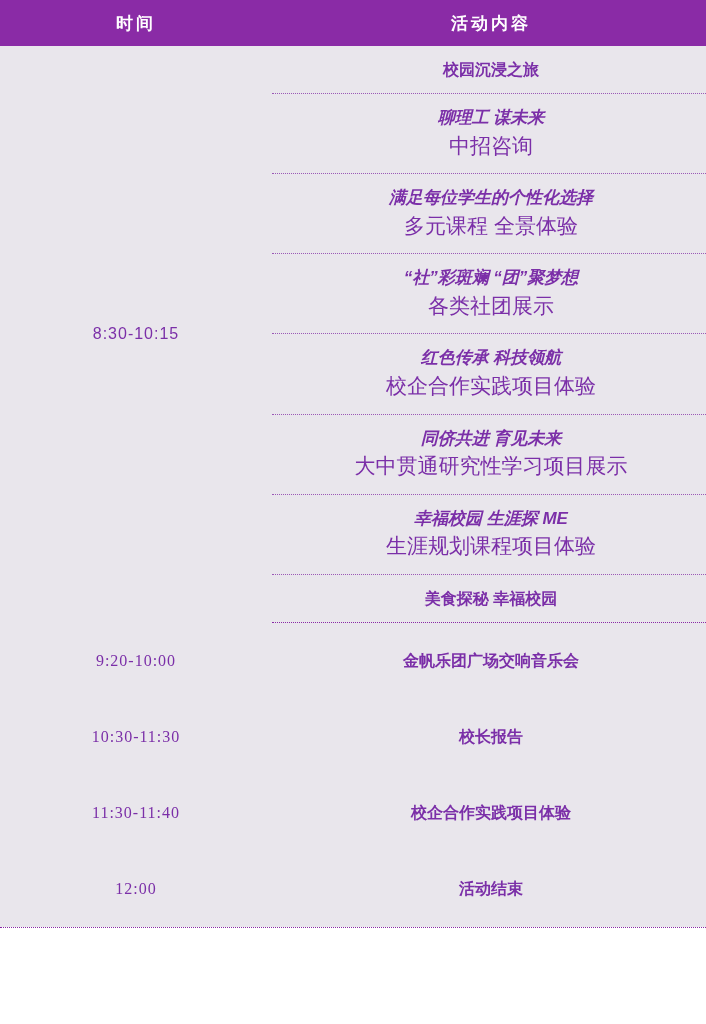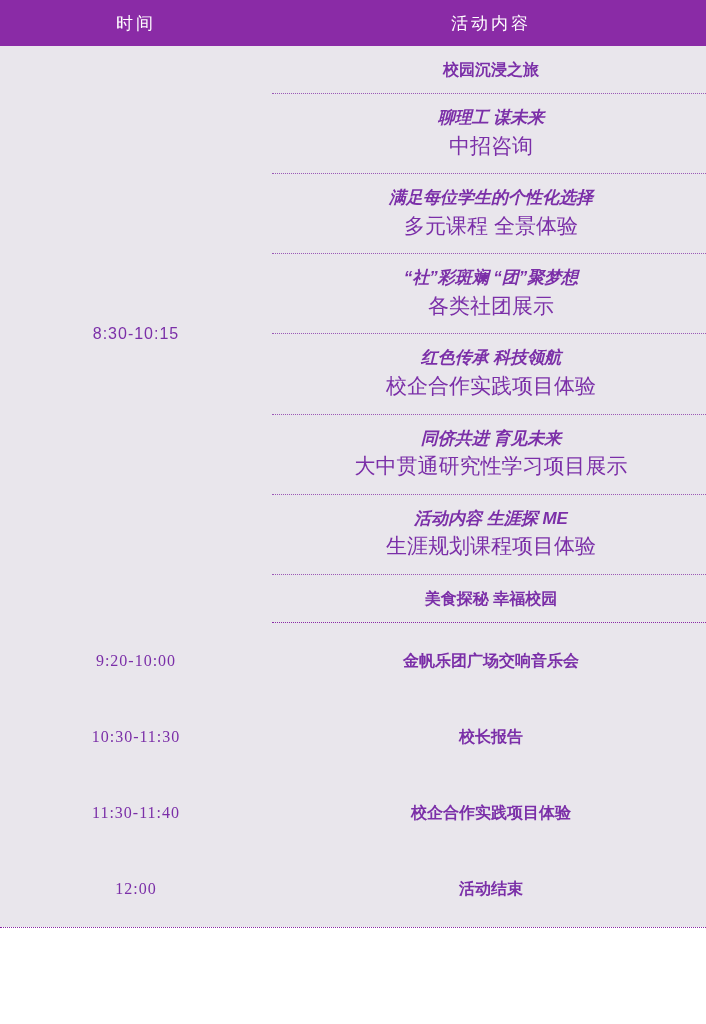--- a/index.html
+++ b/index.html
@@ -33,21 +33,21 @@
   table.schedule {
     width: 706px;
     border-collapse: collapse;
     table-layout: fixed;
   }
 
   table.schedule thead th {
     background: #8A2BA6;
     color: #ffffff;
     font-size: 17px;
-    font-weight: normal;
+    font-weight: bold;
     letter-spacing: 3px;
     height: 44px;
     vertical-align: middle;
     border: none;
   }
 
   th.col-time { width: 270px; }
   th.col-content { width: 436px; }
 
   table.schedule tbody td {
@@ -173,21 +173,21 @@
 
       <tr class="sub-row">
         <td class="content-cell">
           <span class="line line-italic">同侪共进 育见未来</span>
           <span class="line line-sub">大中贯通研究性学习项目展示</span>
         </td>
       </tr>
 
       <tr class="sub-row">
         <td class="content-cell">
-          <span class="line line-italic">活动内容 生涯探 ME</span>
+          <span class="line line-italic">幸福校园 生涯探 ME</span>
           <span class="line line-sub">生涯规划课程项目体验</span>
         </td>
       </tr>
 
       <tr class="sub-row last-sub">
         <td class="content-cell">
           <span class="line single-line">美食探秘 幸福校园</span>
         </td>
       </tr>
 

